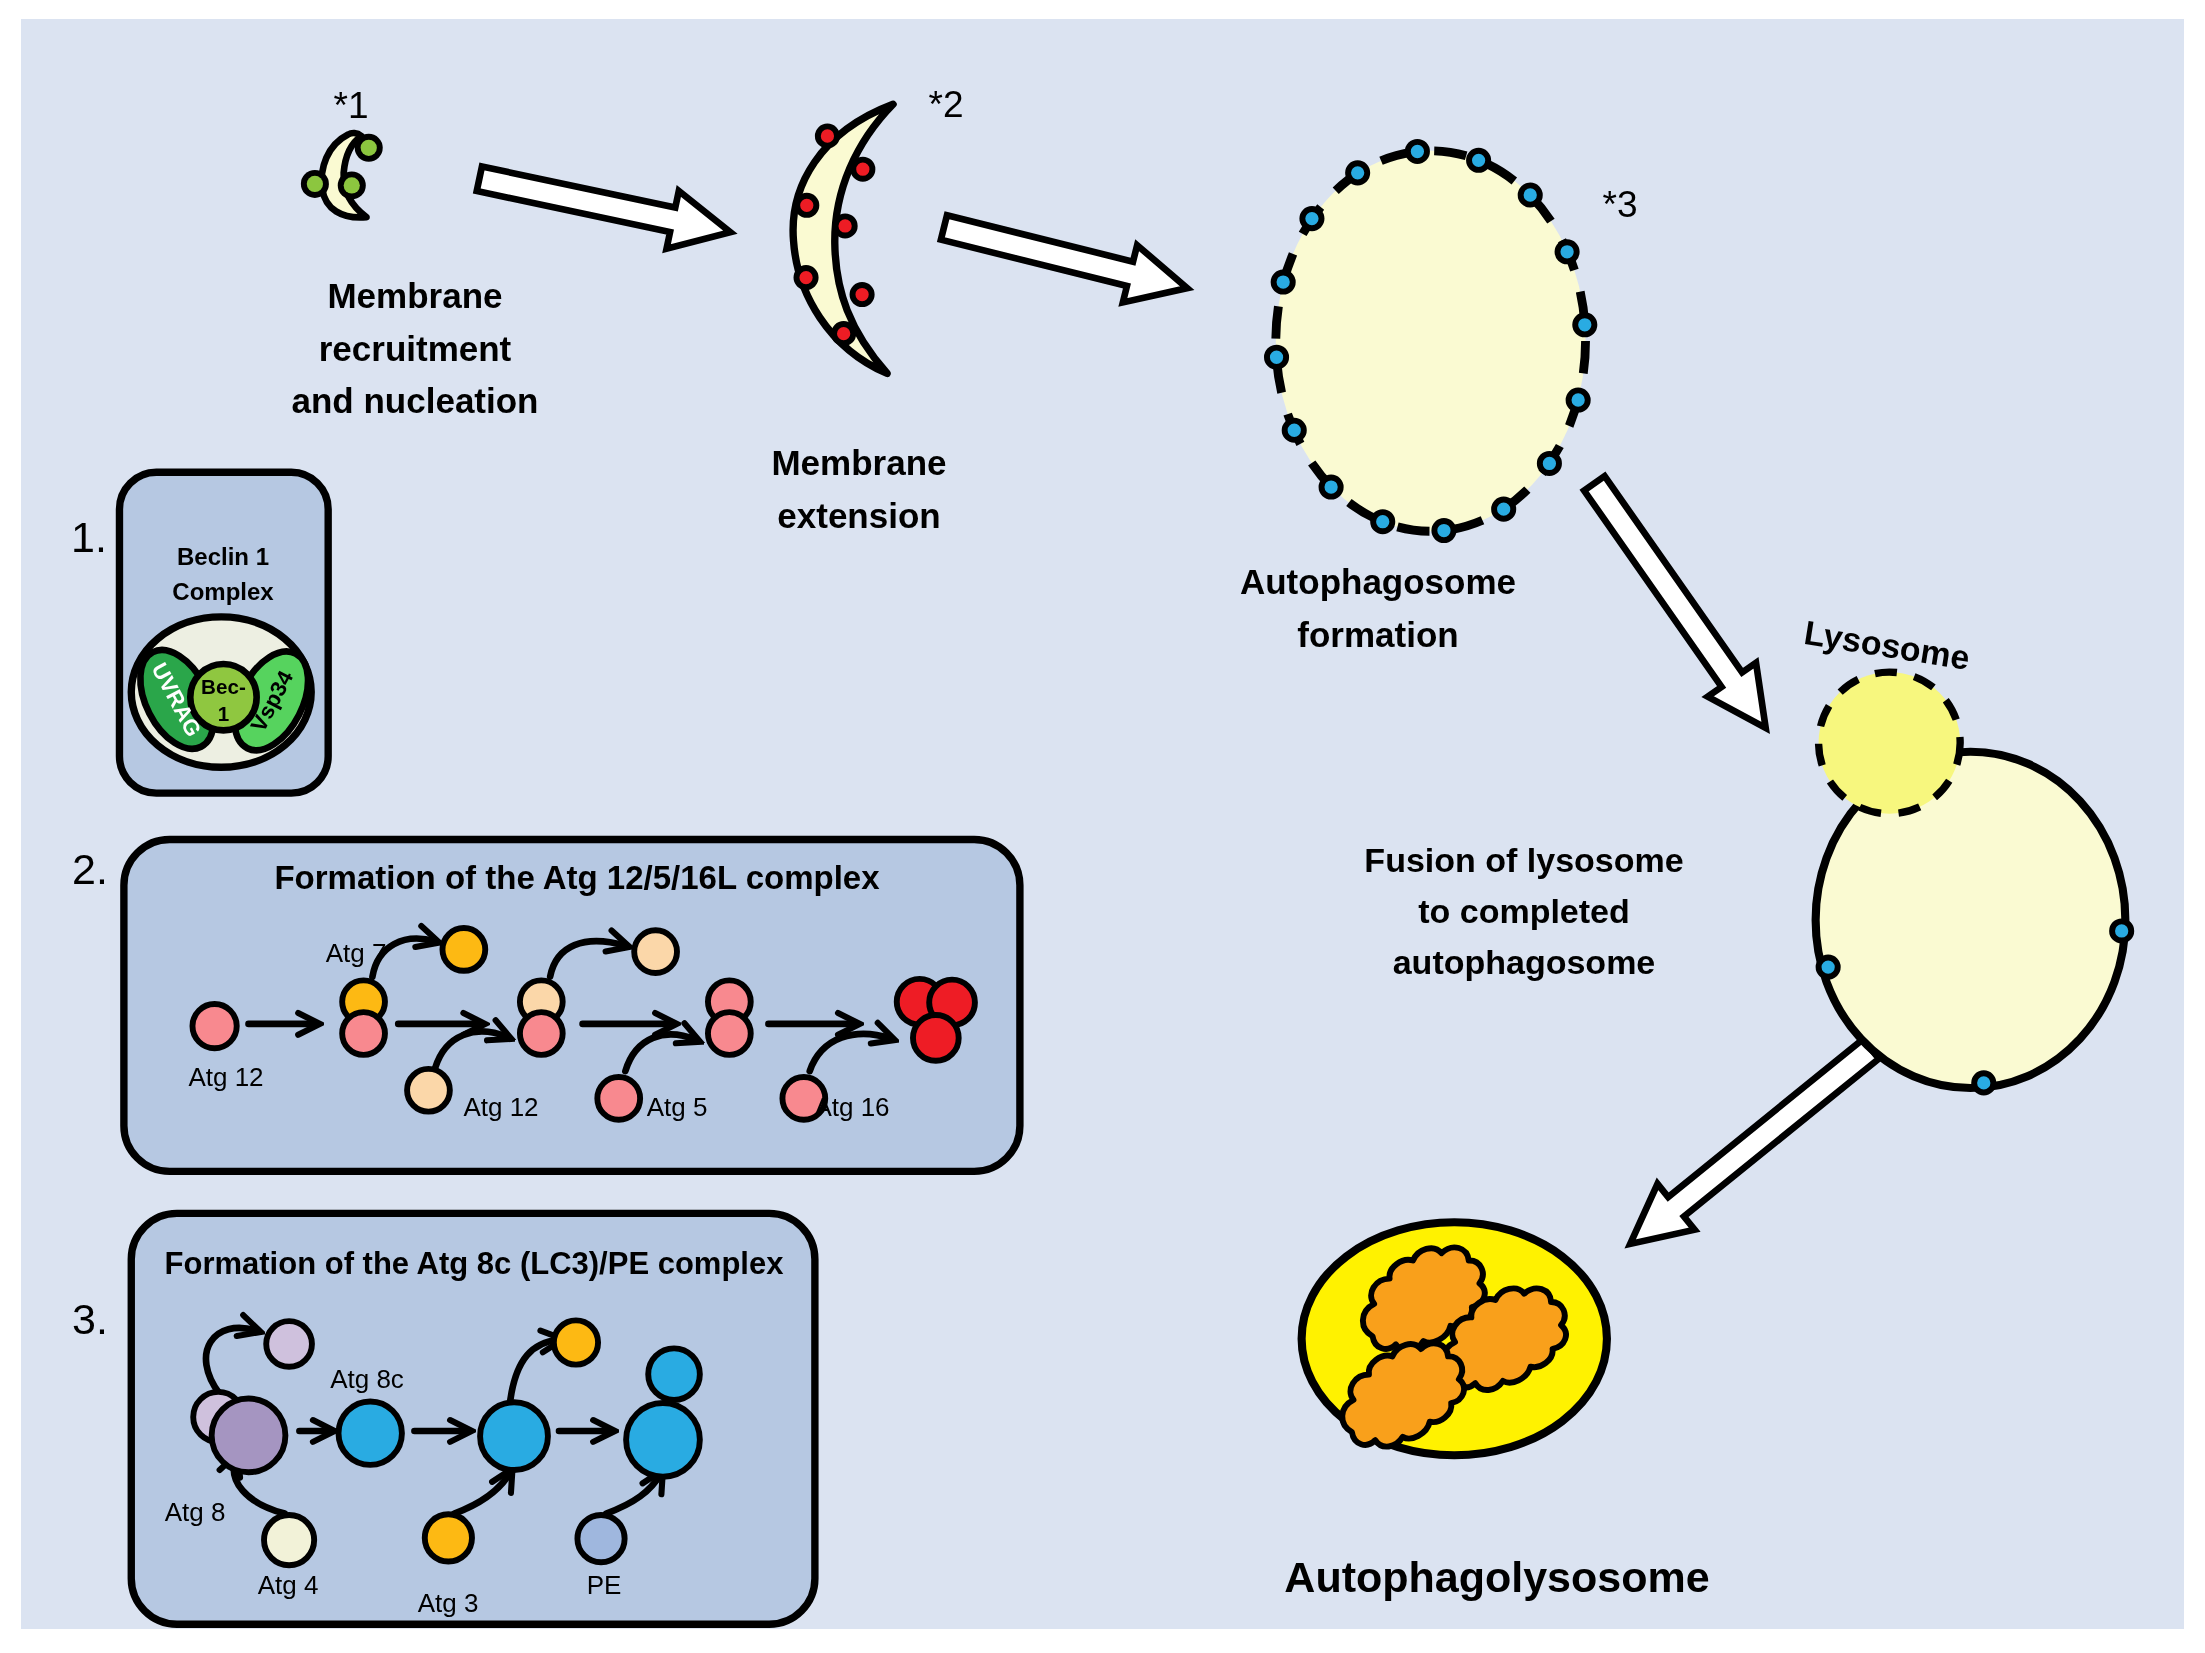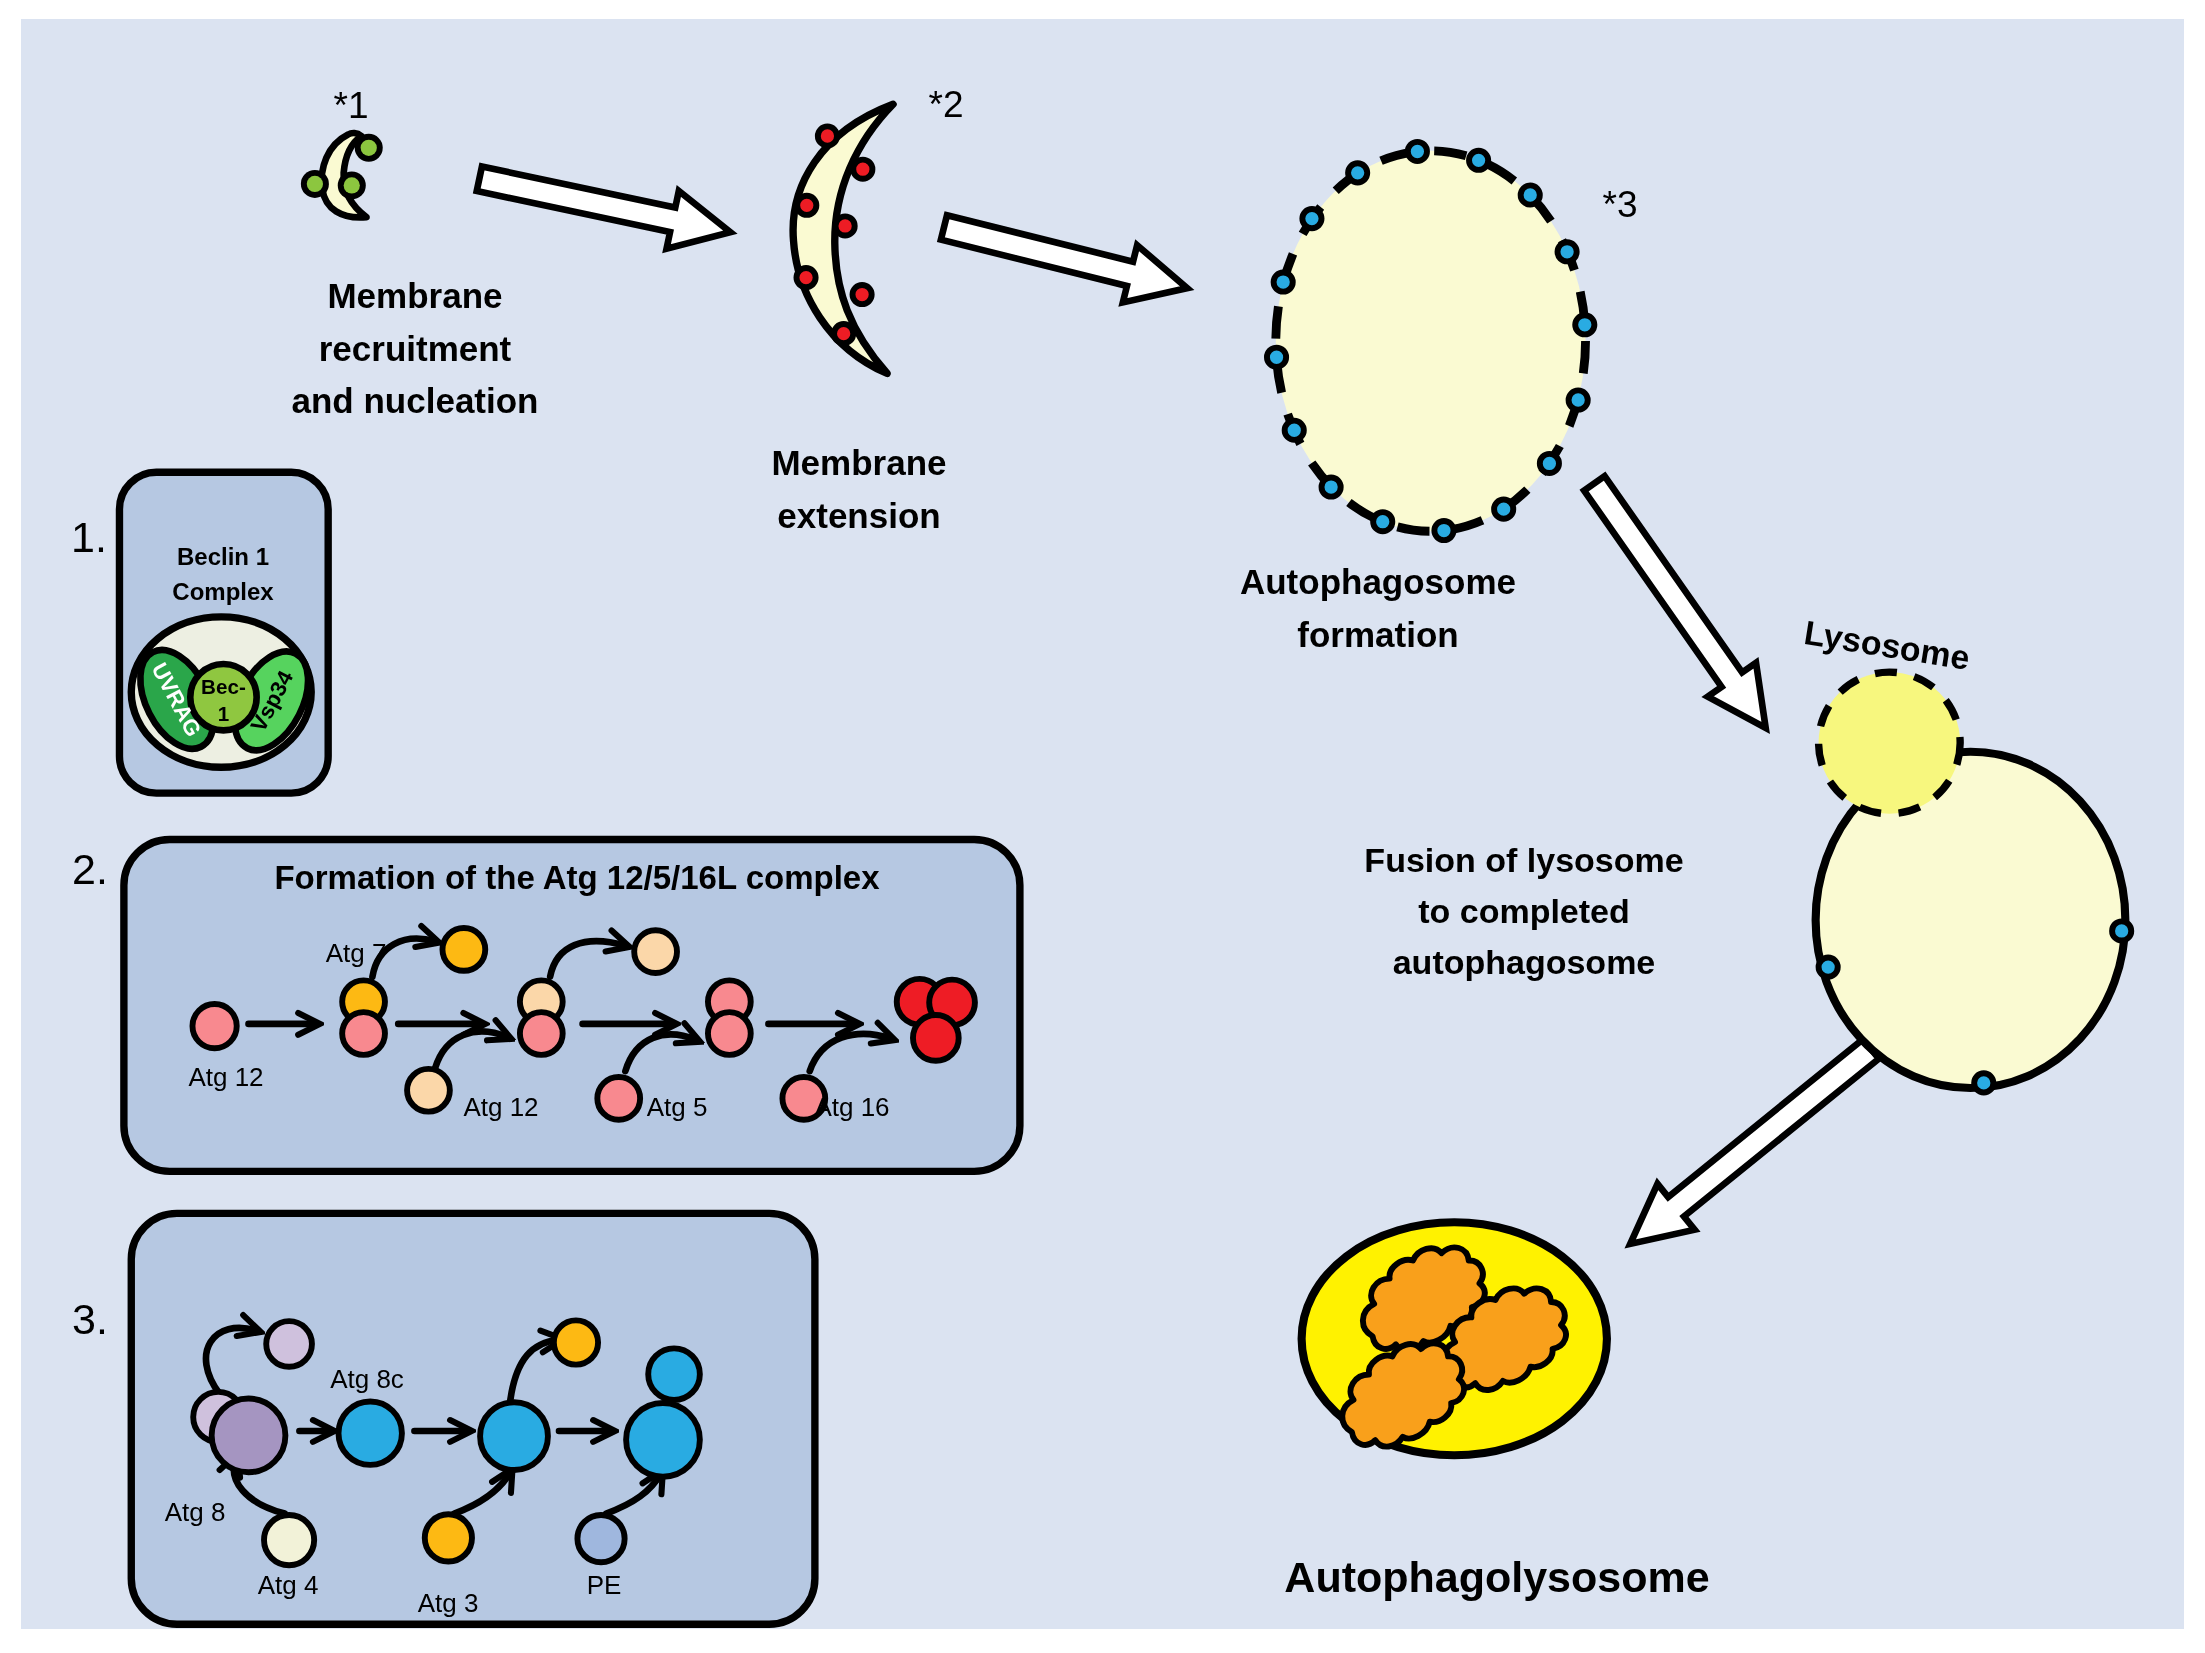--- a/index.html
+++ b/index.html
@@ -199,19 +199,20 @@
 
   <div class="num" style="left:72px;top:845px;">2.</div>
   <div class="lbl boxtitle" style="left:577px;top:853px;font-size:33px;">Formation of the Atg 12/5/16L complex</div>
   <div class="lbl small" style="left:356px;top:938px;">Atg 7</div>
   <div class="lbl small" style="left:226px;top:1062px;">Atg 12</div>
   <div class="lbl small" style="left:501px;top:1092px;">Atg 12</div>
   <div class="lbl small" style="left:677px;top:1092px;">Atg 5</div>
   <div class="lbl small" style="left:852px;top:1092px;">Atg 16</div>
 
   <div class="num" style="left:72px;top:1295px;">3.</div>
+  <div class="lbl boxtitle" style="left:474px;top:1241px;font-size:31px;">Formation of the Atg 8c (LC3)/PE complex</div>
   <div class="lbl small" style="left:367px;top:1364px;">Atg 8c</div>
   <div class="lbl small" style="left:195px;top:1497px;text-align:center;">Atg 8</div>
   <div class="lbl small" style="left:288px;top:1570px;">Atg 4</div>
   <div class="lbl small" style="left:448px;top:1572px;margin-top:16px;">Atg 3</div>
   <div class="lbl small" style="left:604px;top:1570px;">PE</div>
 </div>
 
 
 </body></html>

